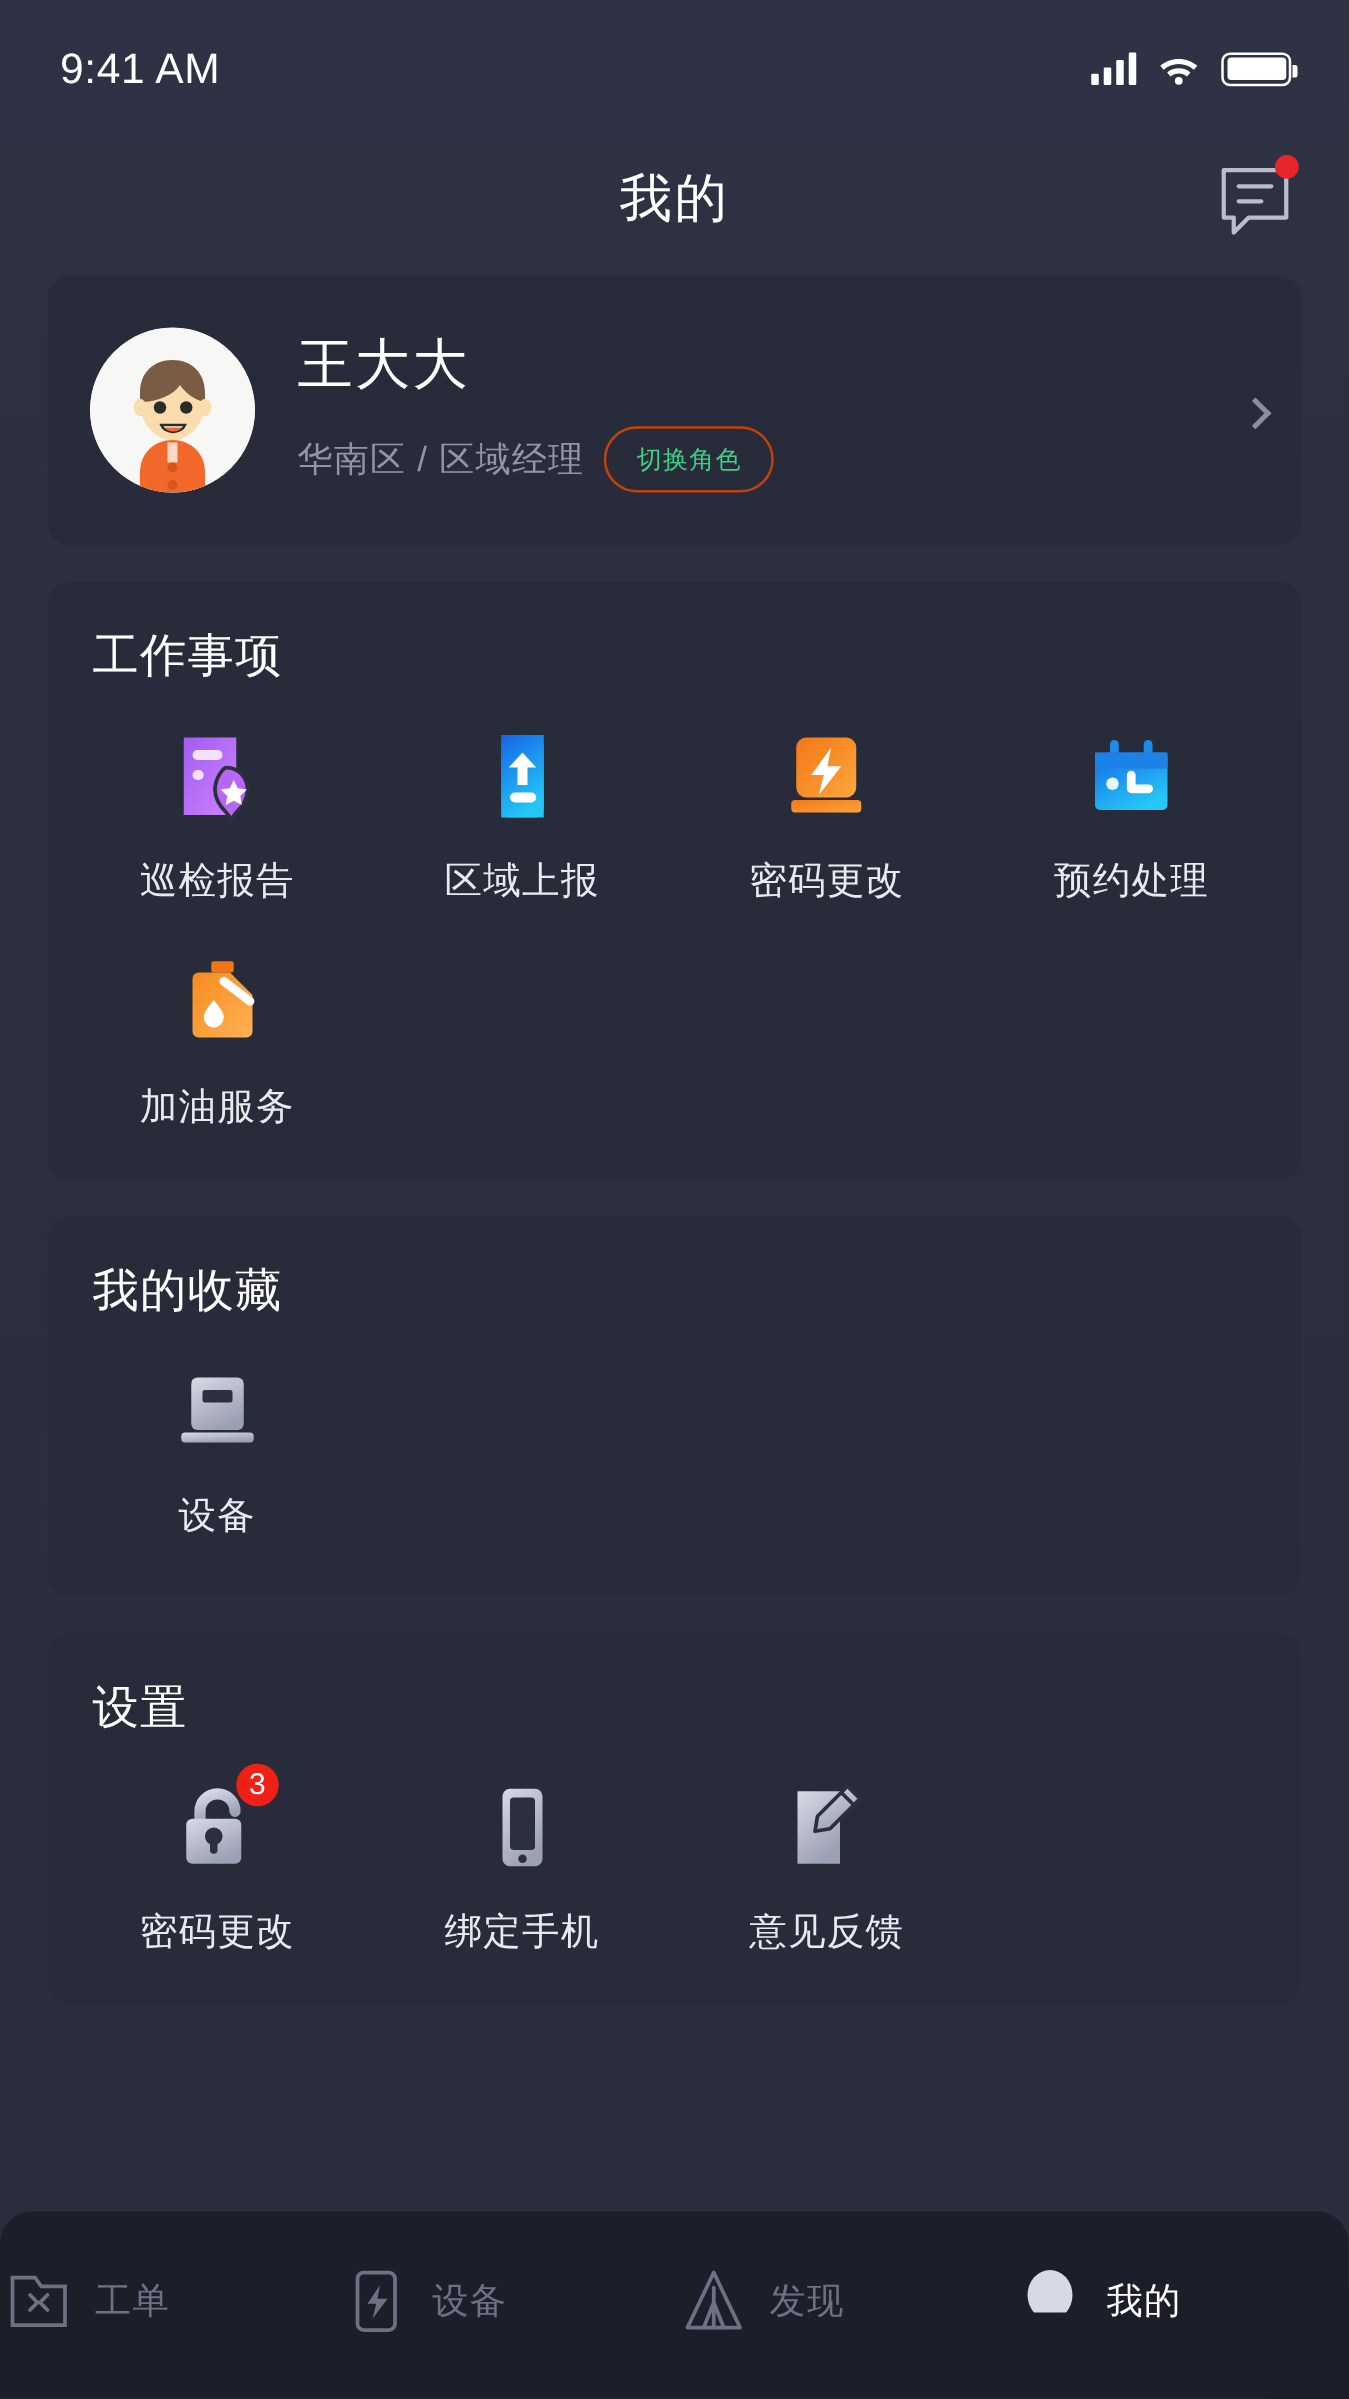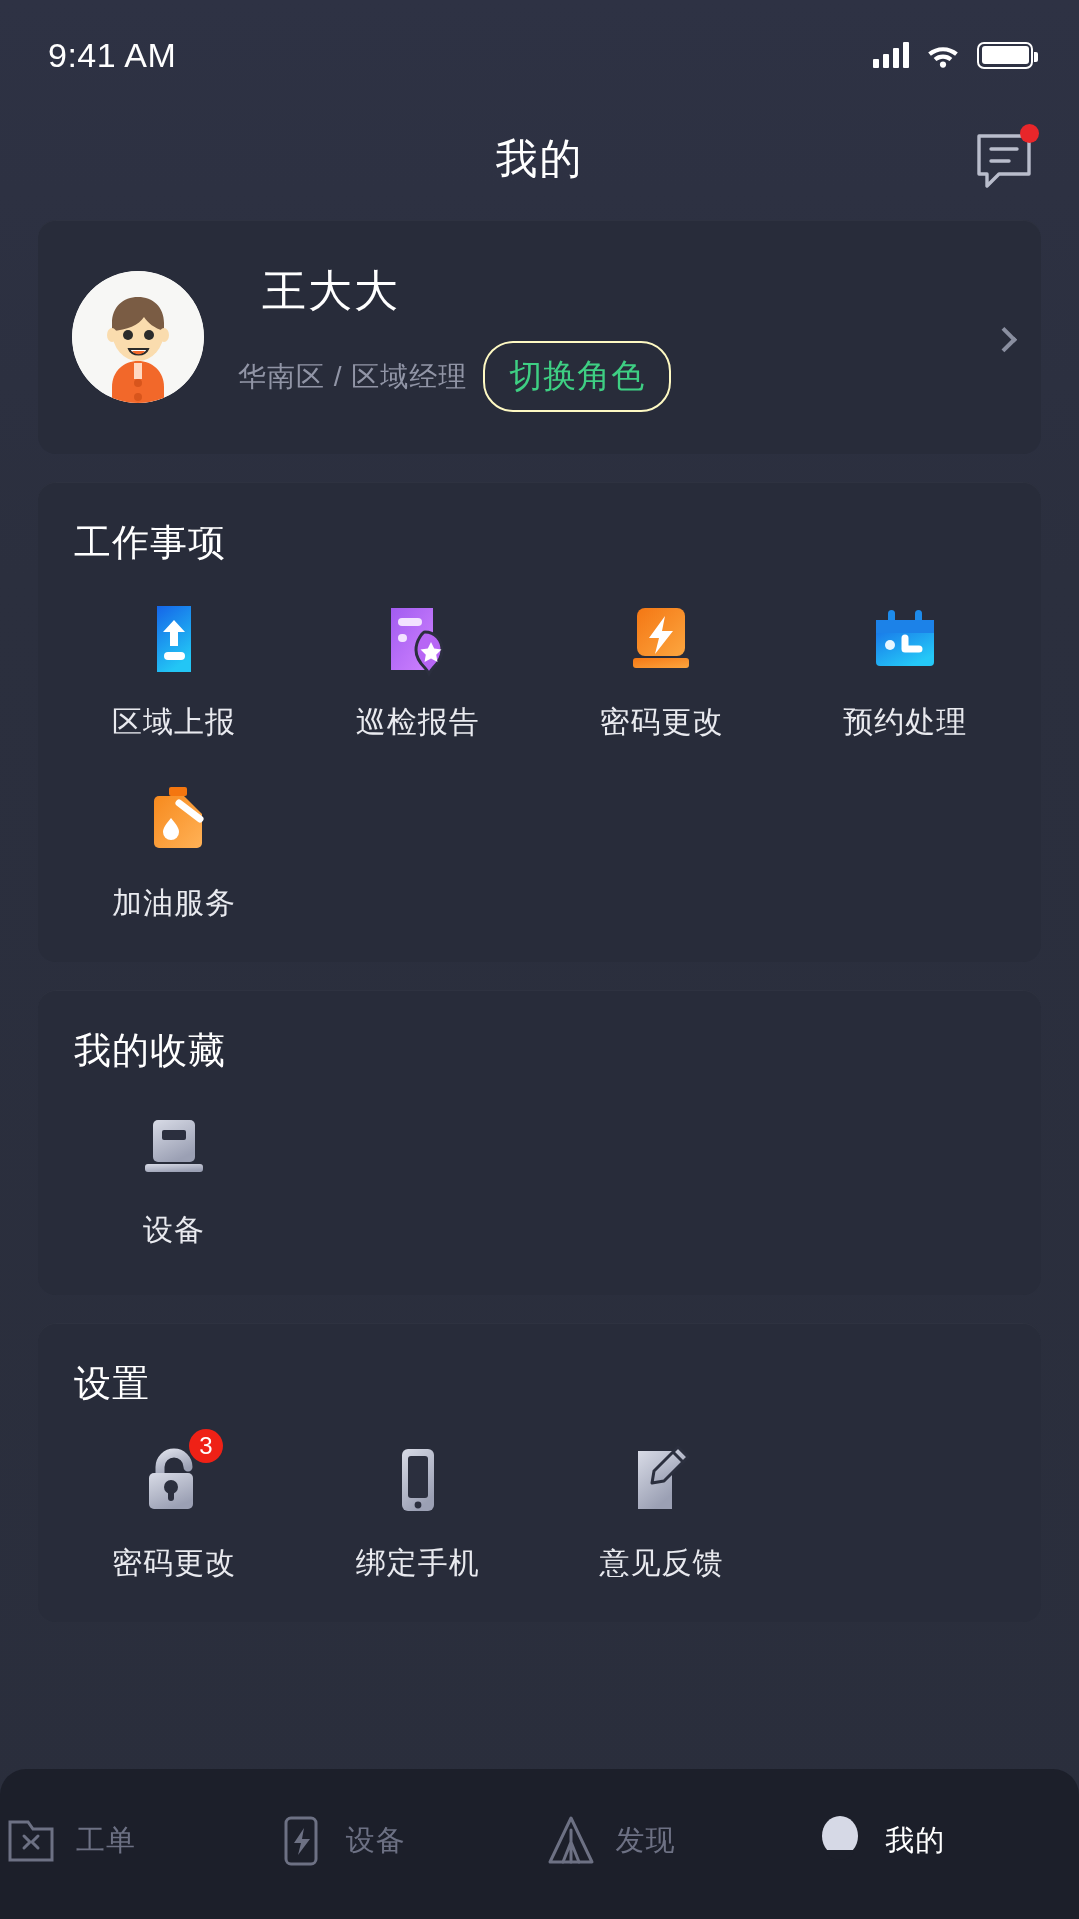--- a/index.html
+++ b/index.html
@@ -103,32 +103,32 @@
   }
   .avatar {
     width: 132px; height: 132px; border-radius: 50%;
     background: #f7f7f5;
     flex: 0 0 auto;
     overflow: hidden;
     position: relative;
   }
   .profile-info { margin-left: 34px; flex: 1 1 auto; min-width: 0; }
   .profile-name {
-    color: #ffffff; font-size: 44px; letter-spacing: 2px; font-weight: 400; margin-left: 24px;
+    color: #ffffff; font-size: 44px; letter-spacing: 2px; font-weight: 400;
   }
   .profile-sub-row {
     display: flex; align-items: center; margin-top: 20px; gap: 16px;
   }
   .profile-sub {
     color: #9195a6; font-size: 28px; letter-spacing: 1px; white-space: nowrap;
   }
   .role-btn {
-    border: 2px solid #fef9c3;
+    border: 2px solid #c2410c;
     color: #3ecf83;
-    font-size: 33px;
+    font-size: 20px;
     padding: 11px 24px;
     border-radius: 30px;
     white-space: nowrap;
     letter-spacing: 1px;
     background: transparent;
     text-align: center;
   }
   .chev {
     position: absolute; right: 34px; top: 50%;
     transform: translateY(-50%);
@@ -261,51 +261,51 @@
   </div>
 
   <div class="card">
     <div class="card-title">工作事项</div>
     <div class="grid">
 
       <div class="gitem">
         <div class="gicon">
           <svg width="86" height="86" viewBox="0 0 86 86">
             <defs>
-                <linearGradient id="gblu" x1="0" y1="0" x2="0.4" y2="1">
-              <stop offset="0" stop-color="#1565e8"></stop>
-                  <stop offset="1" stop-color="#23c6f5"></stop>
-                </linearGradient>
-              </defs>
-            <path d="M26 10h34v66H26z" rx="6" fill="url(#gblu)"></path>
-            <rect x="26" y="10" width="34" height="66" rx="7" fill="url(#gblu)"></rect>
-            <path d="M43 24l11 12h-7v14h-8V36h-7z" fill="#fff"></path>
-            <rect x="33" y="56" width="21" height="8" rx="4" fill="#fff"></rect>
-          </svg>
-        </div>
-        <div class="glabel">区域上报</div>
-      </div>
-
-      <div class="gitem">
-        <div class="gicon">
-          <svg width="86" height="86" viewBox="0 0 86 86">
-            <defs>
                 <linearGradient id="gpur" x1="0" y1="0" x2="1" y2="1">
               <stop offset="0" stop-color="#a25cf0"></stop>
                   <stop offset="1" stop-color="#cf82ff"></stop>
                 </linearGradient>
               </defs>
             <path d="M16 12h42v62H16z" fill="url(#gpur)"></path>
             <rect x="23" y="22" width="24" height="8" rx="4" fill="#f2e2ff"></rect>
             <rect x="23" y="38" width="9" height="8" rx="4" fill="#f2e2ff"></rect>
             <path d="M50 36c10 0 17 8 17 18 0 9-6 15-9 18-2 2-3 4-4 6-1-2-2-4-4-6-3-3-9-9-9-18 0-10 7-18 9-18z" fill="#b766f5" stroke="#2b2f3e" stroke-width="3"></path>
             <path d="M56 46l3.2 6.6 7.3 1-5.3 5.1 1.3 7.3L56 62.6 49.5 66l1.3-7.3-5.3-5.1 7.3-1z" fill="#fff"></path>
           </svg>
         </div>
         <div class="glabel">巡检报告</div>
+      </div>
+
+      <div class="gitem">
+        <div class="gicon">
+          <svg width="86" height="86" viewBox="0 0 86 86">
+            <defs>
+                <linearGradient id="gblu" x1="0" y1="0" x2="0.4" y2="1">
+              <stop offset="0" stop-color="#1565e8"></stop>
+                  <stop offset="1" stop-color="#23c6f5"></stop>
+                </linearGradient>
+              </defs>
+            <path d="M26 10h34v66H26z" rx="6" fill="url(#gblu)"></path>
+            <rect x="26" y="10" width="34" height="66" rx="7" fill="url(#gblu)"></rect>
+            <path d="M43 24l11 12h-7v14h-8V36h-7z" fill="#fff"></path>
+            <rect x="33" y="56" width="21" height="8" rx="4" fill="#fff"></rect>
+          </svg>
+        </div>
+        <div class="glabel">区域上报</div>
       </div>
 
 
       <div class="gitem">
         <div class="gicon">
           <svg width="86" height="86" viewBox="0 0 86 86">
             <defs>
                 <linearGradient id="gorg" x1="0" y1="0" x2="1" y2="1">
               <stop offset="0" stop-color="#f47714"></stop>
                   <stop offset="1" stop-color="#fca63f"></stop>

